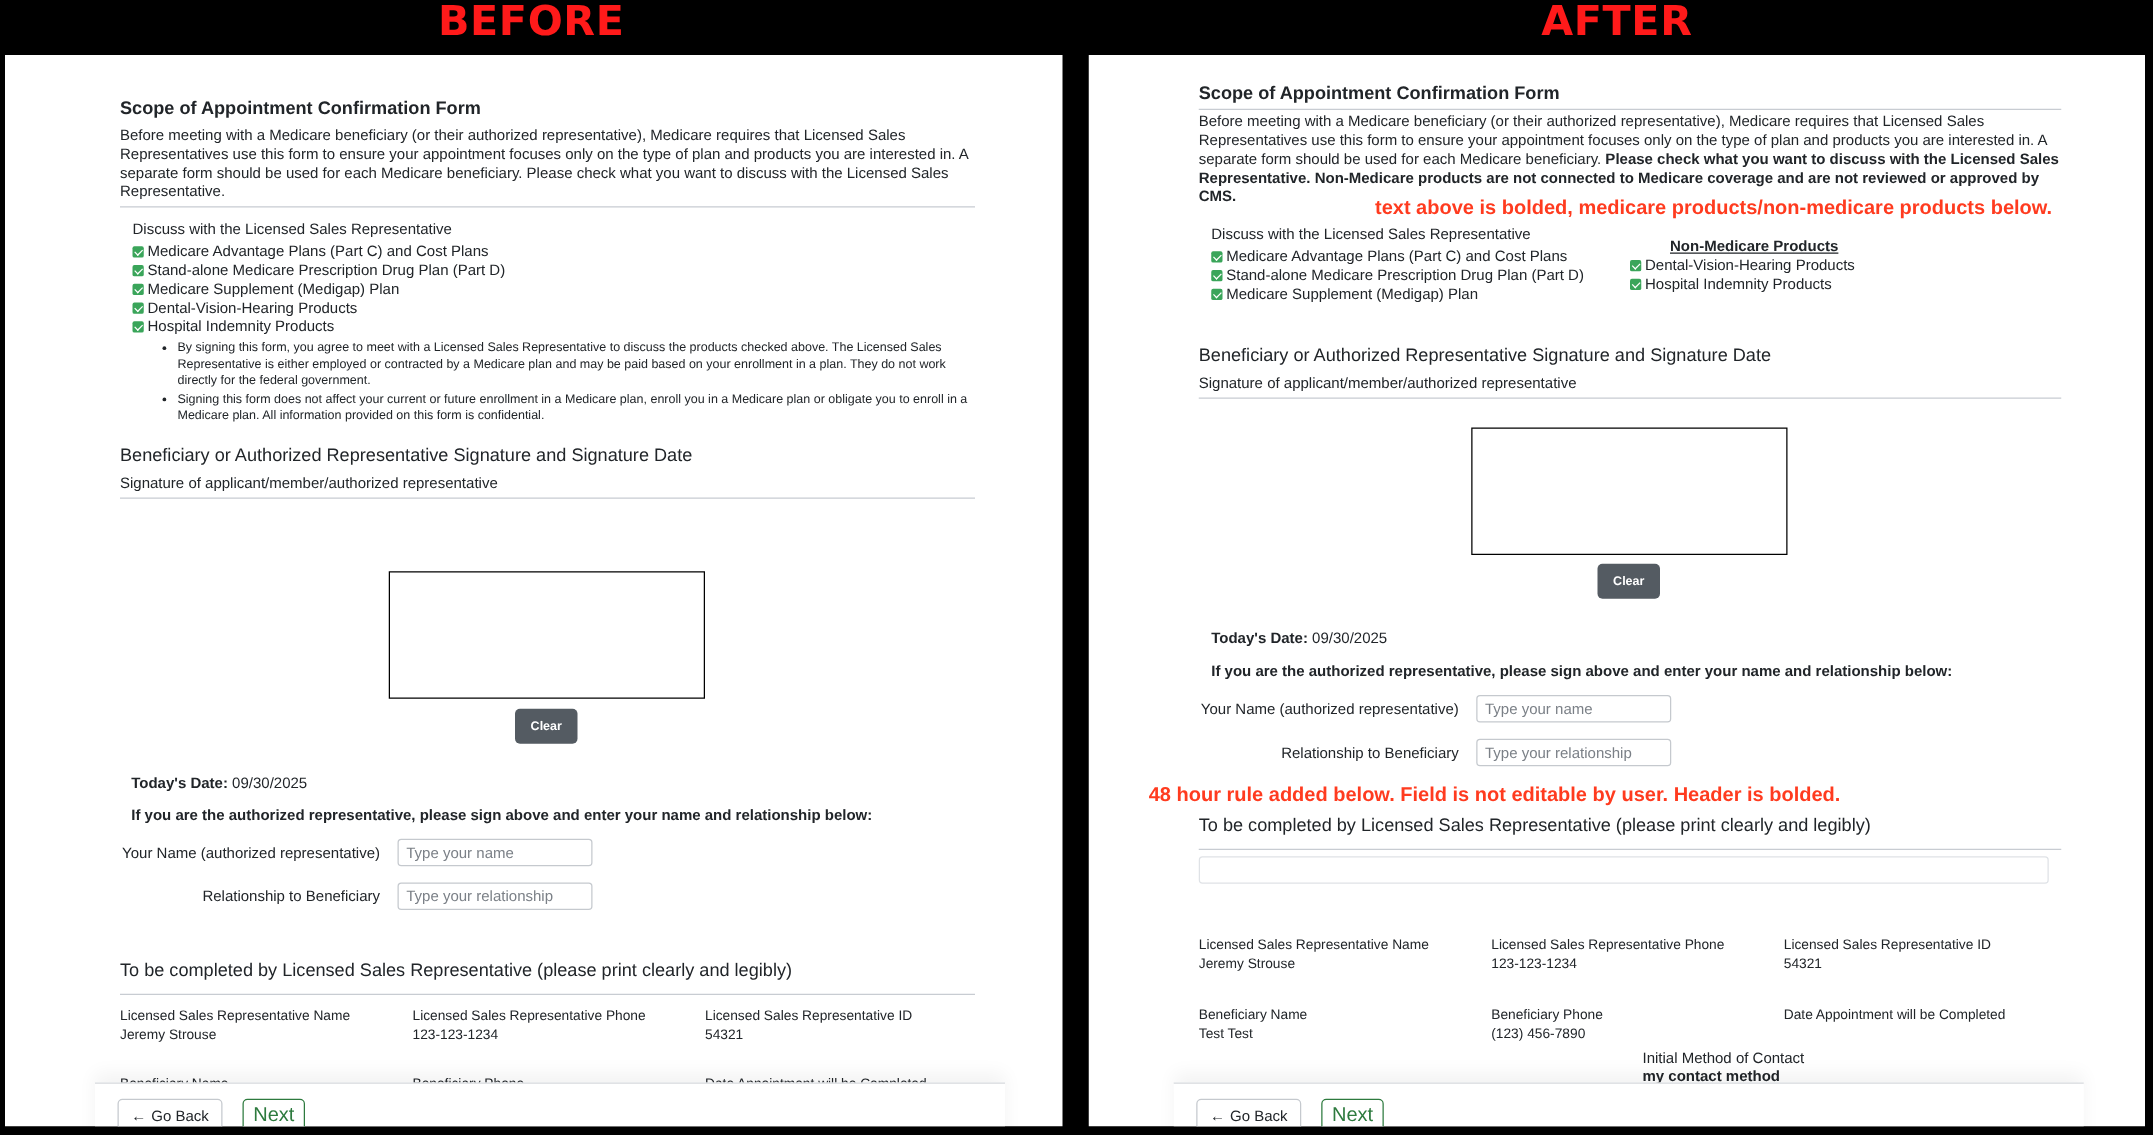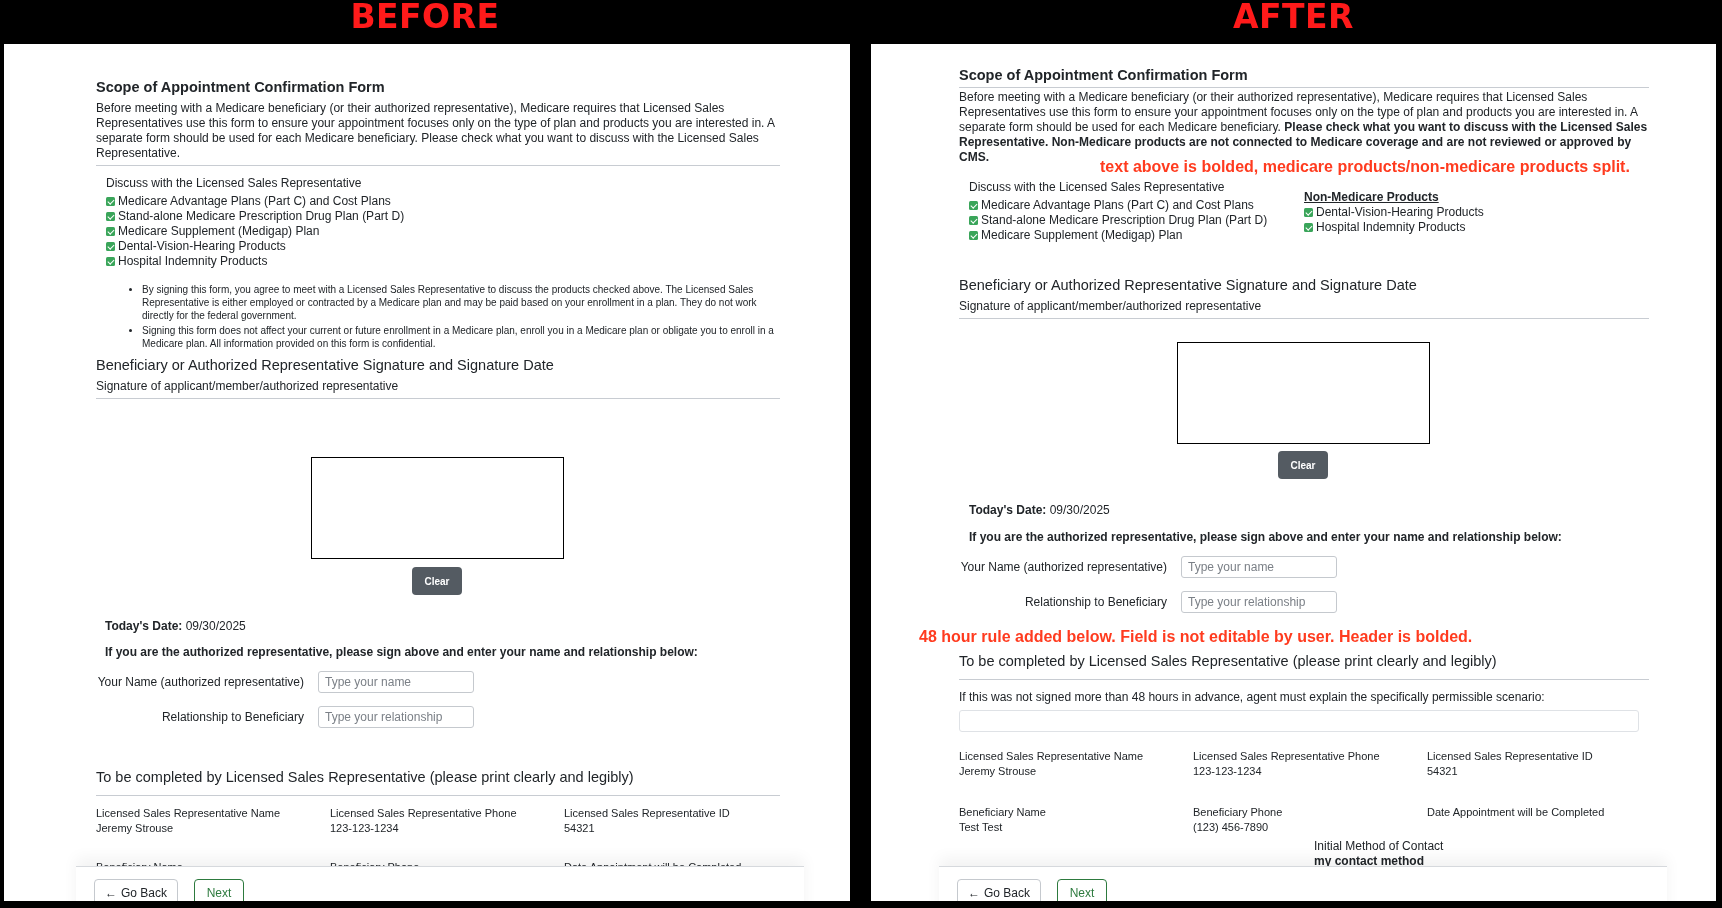--- a/index.html
+++ b/index.html
@@ -69,32 +69,32 @@
     position: absolute; left: 72px; width: 728px; height: 60px; background: #fff;
     border-top: 1px solid #d6d9dd; box-shadow: 0 -8px 14px rgba(0,0,0,0.05);
   }
   .btn-back {
     position: absolute; left: 18px; top: 12px; width: 84px; height: 28px;
     border: 1px solid #c5c9ce; border-radius: 4px; background: #fff; font-size: 12px; color: #212529;
     display: flex; align-items: center; justify-content: center; gap: 4px;
   }
   .btn-next {
     position: absolute; left: 118px; top: 12px; width: 50px; height: 28px;
-    border: 1px solid #2d7a3e; border-radius: 4px; background: #fff; font-size: 12px; color: #2d7a3e;
+    border: 1px solid #2d7a3e; border-radius: 4px; background: #fff; font-size: 16px; color: #2d7a3e;
     display: flex; align-items: center; justify-content: center;
   }
 
   .annot {
     position: absolute; color: #ff3b1f; font-weight: bold; font-family: "Liberation Sans", sans-serif;
     font-size: 16px; line-height: 18px; white-space: nowrap;
   }
 
   .agent-note { font-size: 12px; line-height: 15px; }
   .readonly-field { height: 22px; border: 1px solid #dfe2e6; border-radius: 3px; background: #fff; }
-  .u-head { font-weight: bold; text-decoration: underline; font-size: 12px; line-height: 15px; }
+  .u-head { font-weight: bold; text-decoration: underline; font-size: 12px; line-height: 15px; margin-left: 32px; }
 </style>
 </head>
 <body>
 
 <div class="panel-title pt-before">BEFORE</div>
 <div class="panel-title pt-after">AFTER</div>
 
 <div class="panel panel-before">
   <div class="content" style="top:34px;">
     <h4 class="sec light">Scope of Appointment Confirmation Form</h4>
@@ -118,21 +118,21 @@
           </div>
         <div class="chk-row">
             <span class="chk"></span>
             <span>Dental-Vision-Hearing Products</span>
           </div>
         <div class="chk-row">
             <span class="chk"></span>
             <span>Hospital Indemnity Products</span>
           </div>
       </div>
-      <ul class="bullets" style="margin-top:14px;">
+      <ul class="bullets" style="margin-top:3px;">
         <li>By signing this form, you agree to meet with a Licensed Sales Representative to discuss the products checked above. The Licensed Sales Representative is either employed or contracted by a Medicare plan and may be paid based on your enrollment in a plan. They do not work directly for the federal government.</li>
         <li>Signing this form does not affect your current or future enrollment in a Medicare plan, enroll you in a Medicare plan or obligate you to enroll in a Medicare plan. All information provided on this form is confidential.</li>
       </ul>
     </div>
   </div>
 
   <div class="content" style="top:312px;">
     <h4 class="sec">Beneficiary or Authorized Representative Signature and Signature Date</h4>
     <div style="margin-top:5px;">Signature of applicant/member/authorized representative</div>
     <hr class="rule" style="margin-top:4px;">
@@ -216,21 +216,21 @@
     <div class="chk-row">
         <span class="chk"></span>
         <span>Dental-Vision-Hearing Products</span>
       </div>
     <div class="chk-row">
         <span class="chk"></span>
         <span>Hospital Indemnity Products</span>
       </div>
   </div>
 
-  <div class="annot" style="left:229px; top:114px;">text above is bolded, medicare products/non-medicare products split.</div>
+  <div class="annot" style="left:229px; top:114px;">text above is bolded, medicare products/non-medicare products below.</div>
 
   <div class="content" style="top:232px; left:88px; width:690px;">
     <h4 class="sec">Beneficiary or Authorized Representative Signature and Signature Date</h4>
     <div style="margin-top:5px;">Signature of applicant/member/authorized representative</div>
     <hr class="rule" style="margin-top:4px;">
   </div>
   <div class="sig-box" style="left:306px; top:298px;"></div>
   <button class="clear-btn" style="left:407px; top:407px;">Clear</button>
 
   <div class="date-line" style="position:absolute; left:98px; top:459px;">
@@ -245,21 +245,20 @@
   <div class="field-row" style="left:88px; top:547px;">
     <span class="lbl">Relationship to Beneficiary</span>
     <input class="txt-input" type="text" placeholder="Type your relationship" style="">
   </div>
 
   <div class="annot" style="left:48px; top:584px;">48 hour rule added below.  Field is not editable by user.  Header is bolded.</div>
 
   <div class="content" style="top:608px; left:88px; width:690px;">
     <h4 class="sec">To be completed by Licensed Sales Representative (please print clearly and legibly)</h4>
     <hr class="rule" style="margin-top:9px;">
-    <div class="agent-note" style="margin-top:10px;">If this was not signed more than 48 hours in advance, agent must explain the specifically permissible scenario:</div>
     <div class="readonly-field" style="margin-top:5px; width:680px;"></div>
   </div>
 
   <div class="grid3" style="left:88px; top:705px;">
     <div>
         <div>Licensed Sales Representative Name</div>
         <div class="v">Jeremy Strouse</div>
       </div>
     <div>
         <div>Licensed Sales Representative Phone</div>

